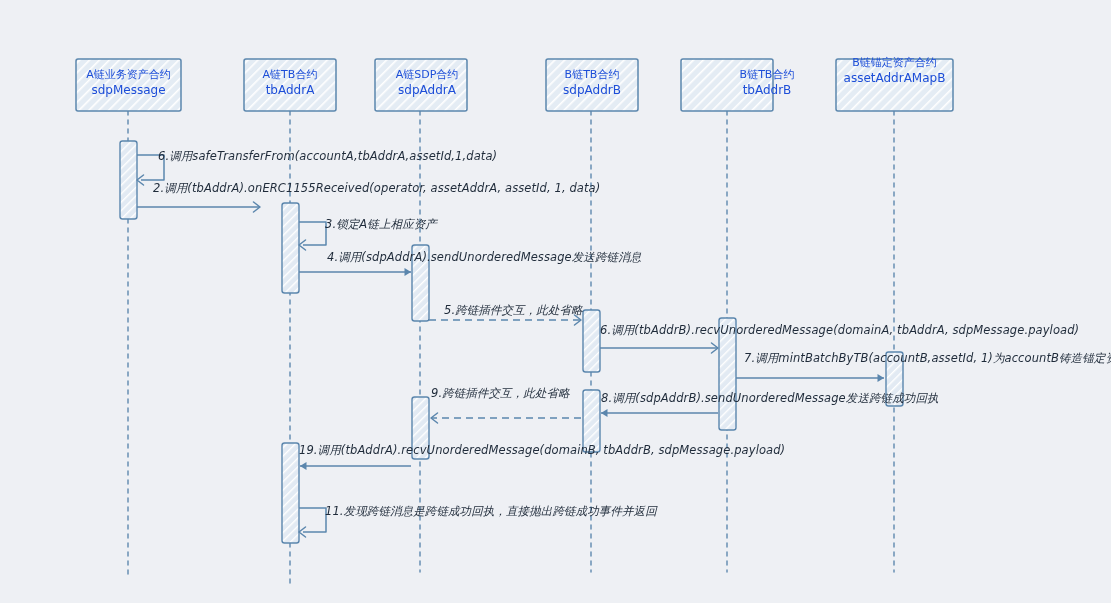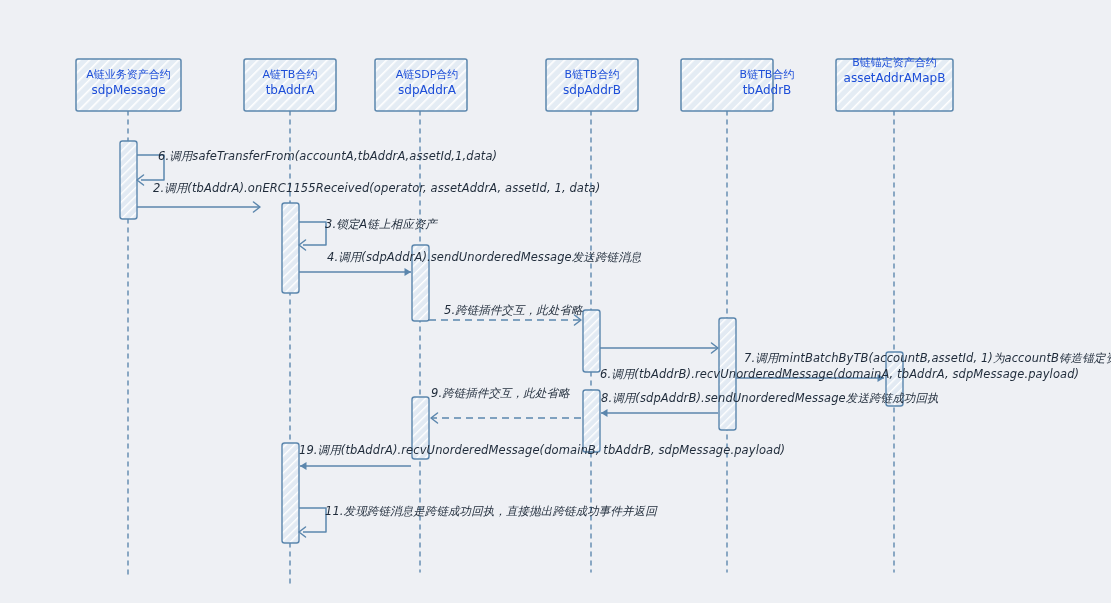--- a/index.html
+++ b/index.html
@@ -124,20 +124,20 @@
         <span class="l1">B链锚定资产合约</span>
         <span class="l2">assetAddrAMapB</span>
       </div>
     </div>
   <div id="msg-labels">
       <div class="lbl" style="left: 158px; top: 149px;">6.调用safeTransferFrom(accountA,tbAddrA,assetId,1,data)</div>
       <div class="lbl" style="left: 153px; top: 181px;">2.调用(tbAddrA).onERC1155Received(operator, assetAddrA, assetId, 1, data)</div>
       <div class="lbl" style="left: 325px; top: 217px;">3.锁定A链上相应资产</div>
       <div class="lbl" style="left: 327px; top: 250px;">4.调用(sdpAddrA).sendUnorderedMessage发送跨链消息</div>
       <div class="lbl" style="left: 444px; top: 303px;">5.跨链插件交互，此处省略</div>
-      <div class="lbl" style="left: 600px; top: 323px; margin-top: 44px;">6.调用(tbAddrB).recvUnorderedMessage(domainA, tbAddrA, sdpMessage.payload)</div>
+      <div class="lbl" style="left: 600px; top: 323px;">6.调用(tbAddrB).recvUnorderedMessage(domainA, tbAddrA, sdpMessage.payload)</div>
       <div class="lbl" style="left: 744px; top: 351px;">7.调用mintBatchByTB(accountB,assetId, 1)为accountB铸造锚定资产</div>
       <div class="lbl" style="left: 601px; top: 391px;">8.调用(sdpAddrB).sendUnorderedMessage发送跨链成功回执</div>
       <div class="lbl" style="left: 431px; top: 386px;">9.跨链插件交互，此处省略</div>
       <div class="lbl" style="left: 299px; top: 443px;">19.调用(tbAddrA).recvUnorderedMessage(domainB, tbAddrB, sdpMessage.payload)</div>
       <div class="lbl" style="left: 325px; top: 504px;">11.发现跨链消息是跨链成功回执，直接抛出跨链成功事件并返回</div>
     </div>
 </div>
 
 </body></html>

